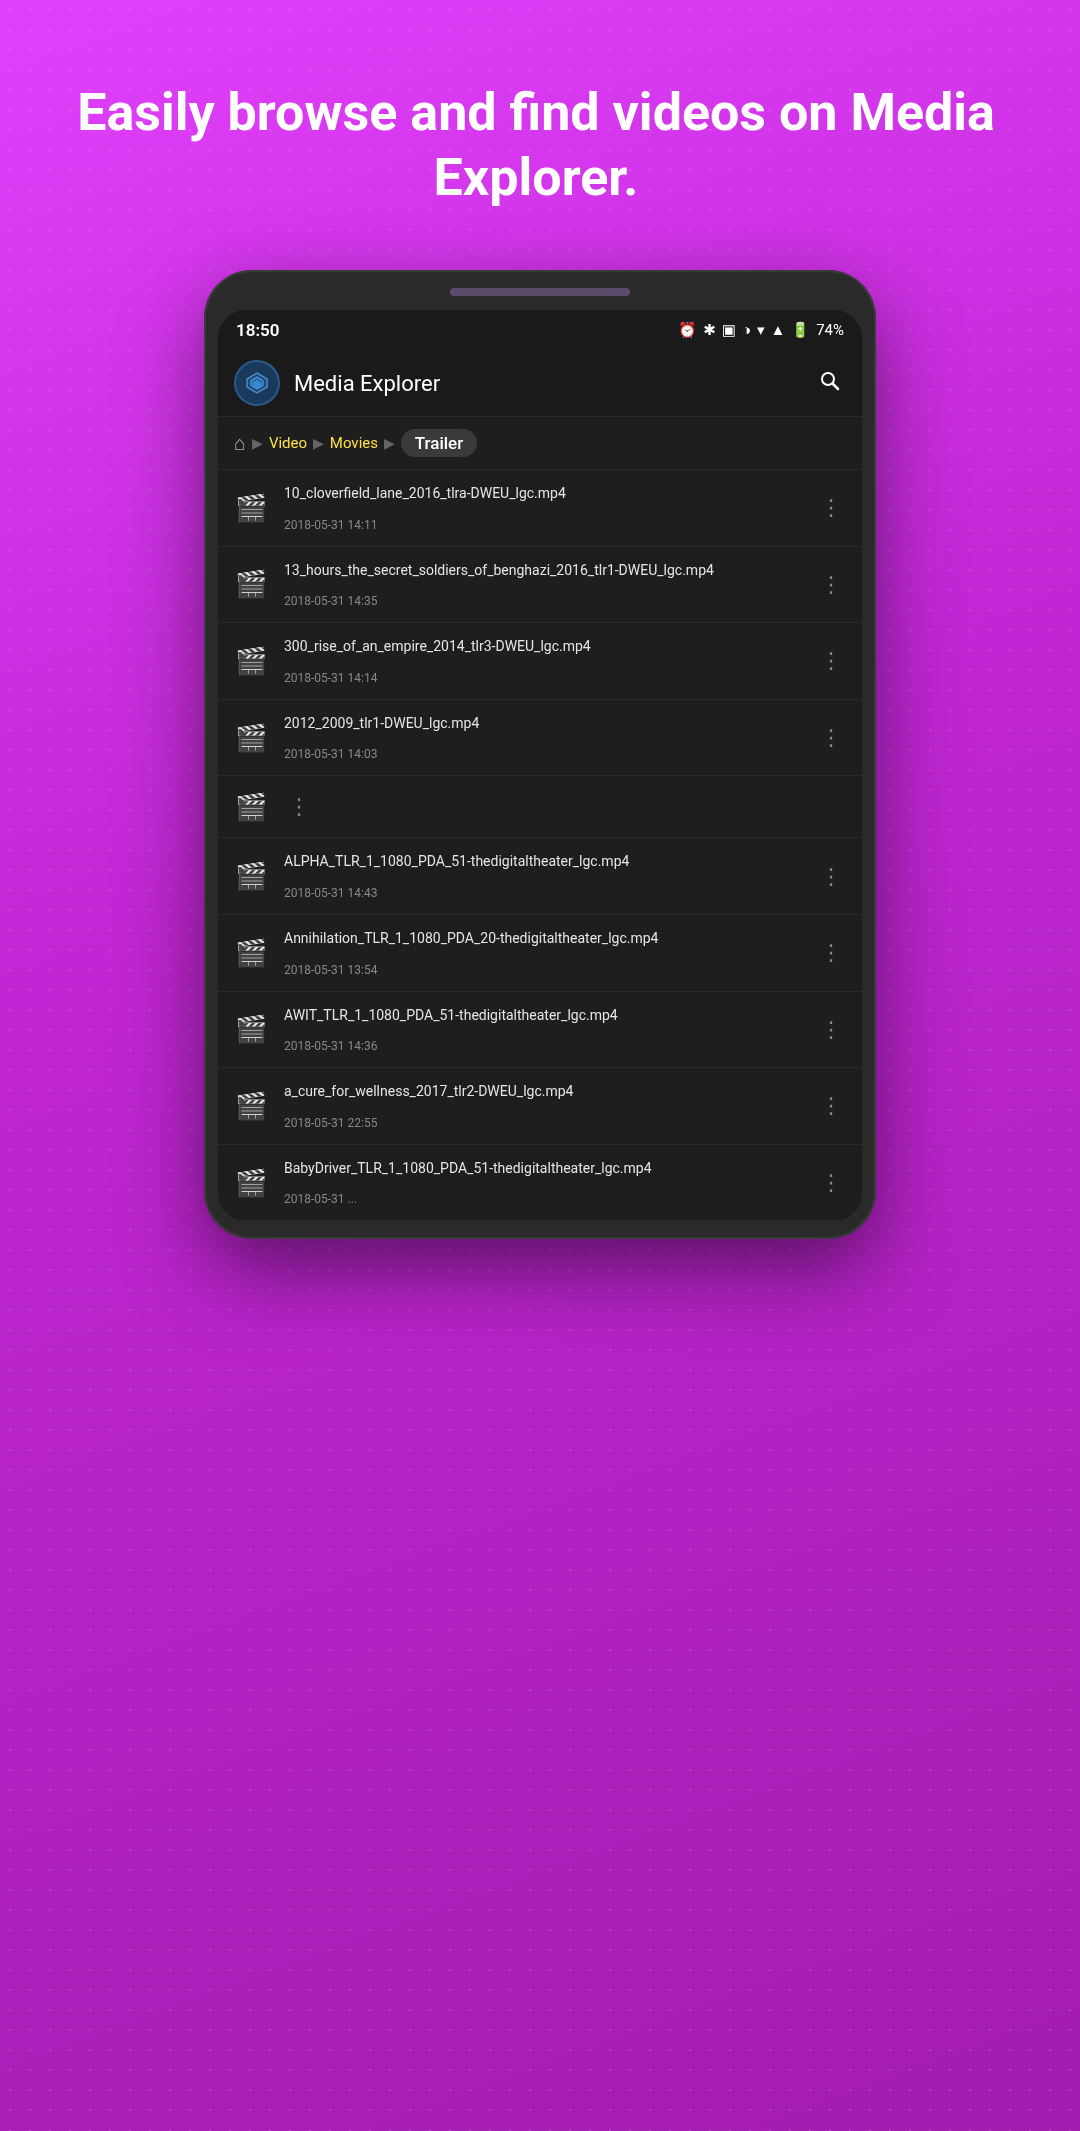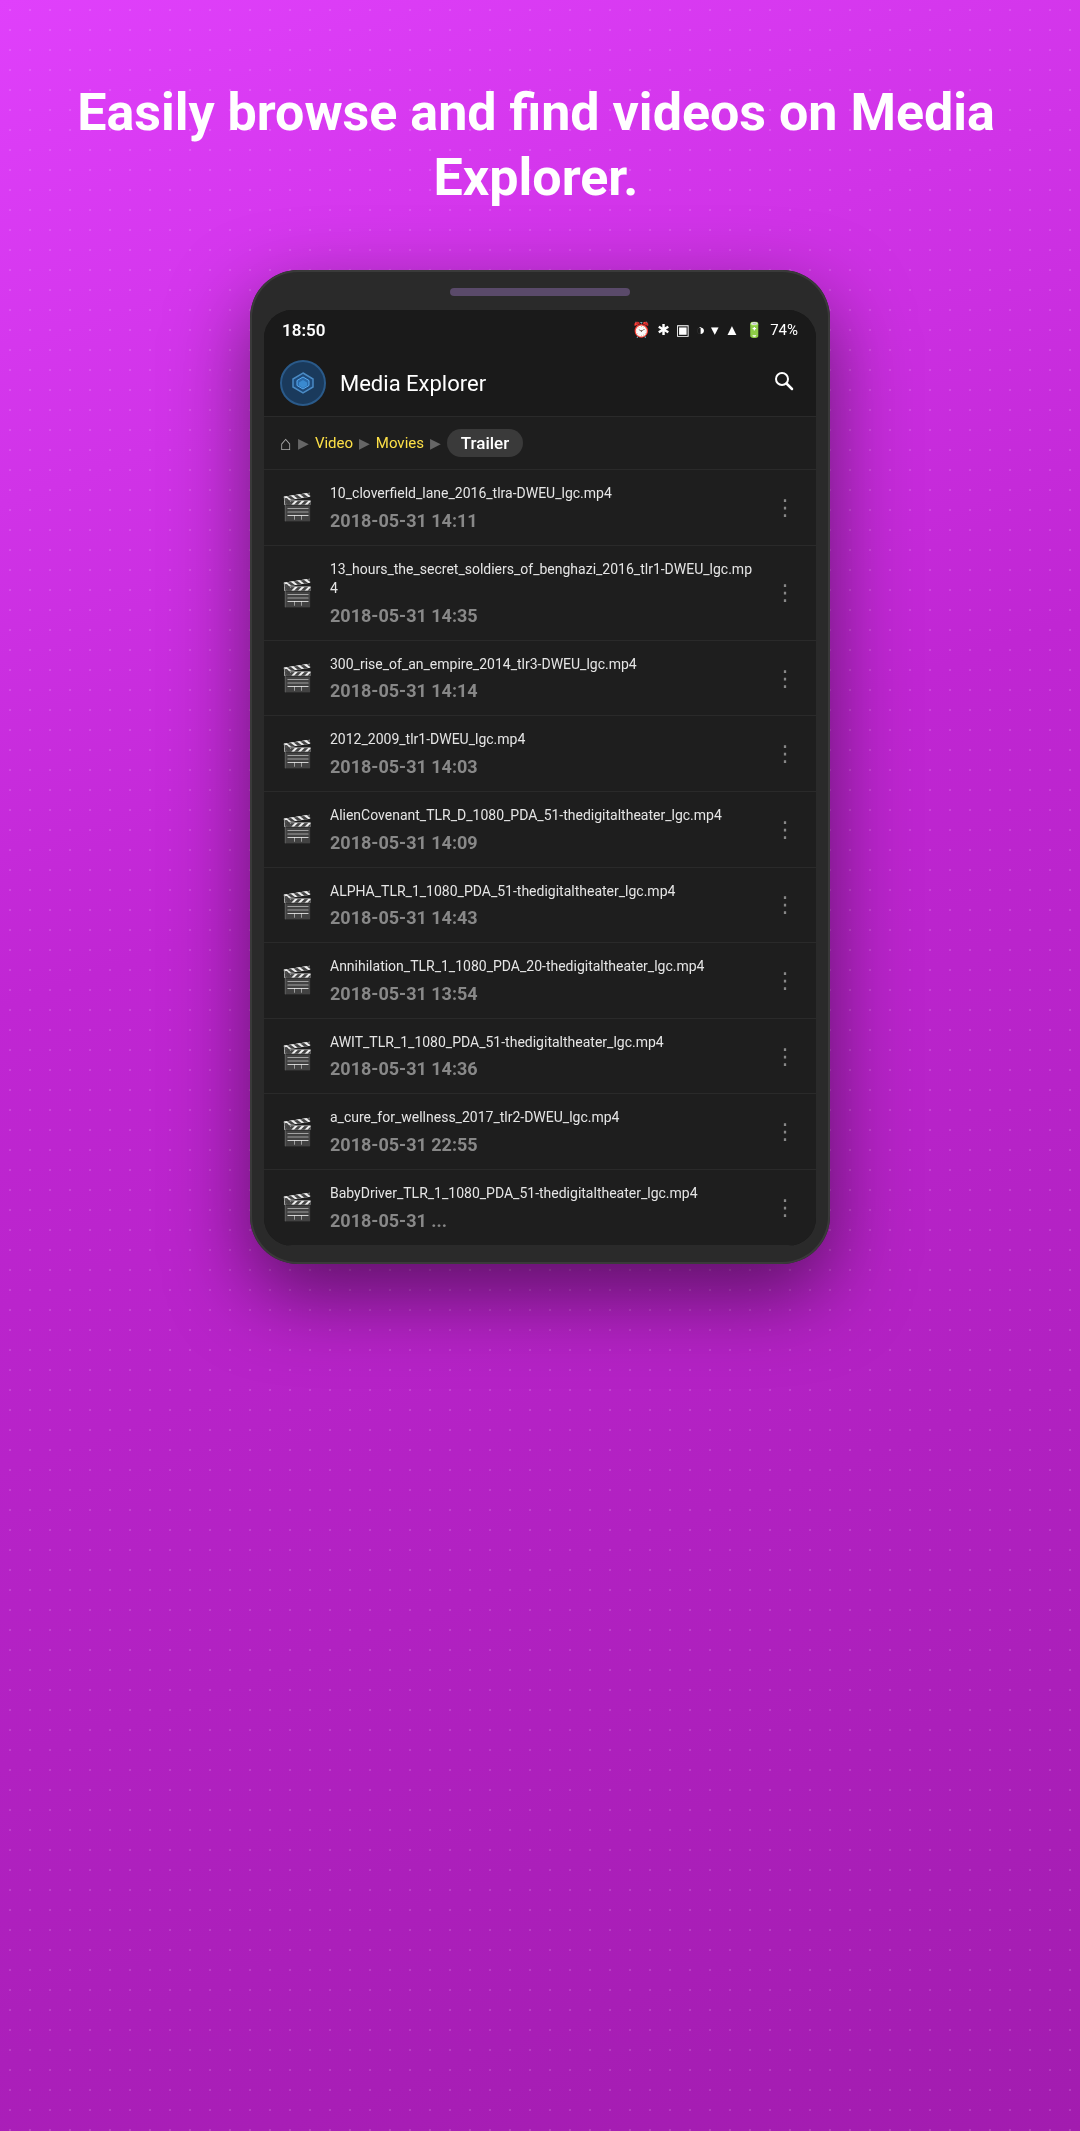--- a/index.html
+++ b/index.html
@@ -29,21 +29,21 @@
       font-weight: 700;
       text-align: center;
       padding: 80px 80px 60px 72px;
       line-height: 1.25;
       position: relative;
       z-index: 1;
     }
     .phone-wrapper {
       position: relative;
       z-index: 1;
-      width: 580px;
+      width: 672px;
       margin: 0 auto;
     }
     .phone-outer {
       background: #2a2a2a;
       border-radius: 48px;
       padding: 18px 14px;
       box-shadow: 0 30px 80px rgba(0,0,0,0.5), inset 0 0 0 2px #3a3a3a;
       position: relative;
     }
     .phone-notch-bar {
@@ -166,23 +166,22 @@
       min-width: 0;
     }
     .file-name {
       color: #e5e5e5;
       font-size: 14px;
       line-height: 1.4;
       word-break: break-all;
     }
     .file-date {
       color: #888;
-      font-size: 18px;
-      margin-top: 6px;
-      font-weight: bold;
+      font-size: 12px;
+      margin-top: 14px;
     }
     .file-menu {
       color: #888;
       font-size: 22px;
       flex-shrink: 0;
       cursor: pointer;
       padding: 4px;
     }
   </style>
 </head>
@@ -271,24 +270,20 @@
           <span class="file-icon">🎬</span>
           <div class="file-info">
             <div class="file-name">2012_2009_tlr1-DWEU_lgc.mp4</div>
             <div class="file-date">2018-05-31 14:03</div>
           </div>
           <span class="file-menu">⋮</span>
         </div>
 
         <div class="file-item">
           <span class="file-icon">🎬</span>
-          <div class="file-info">
-            <div class="file-name">AlienCovenant_TLR_D_1080_PDA_51-thedigitaltheater_lgc.mp4</div>
-            <div class="file-date">2018-05-31 14:09</div>
-          </div>
           <span class="file-menu">⋮</span>
         </div>
 
         <div class="file-item">
           <span class="file-icon">🎬</span>
           <div class="file-info">
             <div class="file-name">ALPHA_TLR_1_1080_PDA_51-thedigitaltheater_lgc.mp4</div>
             <div class="file-date">2018-05-31 14:43</div>
           </div>
           <span class="file-menu">⋮</span>

